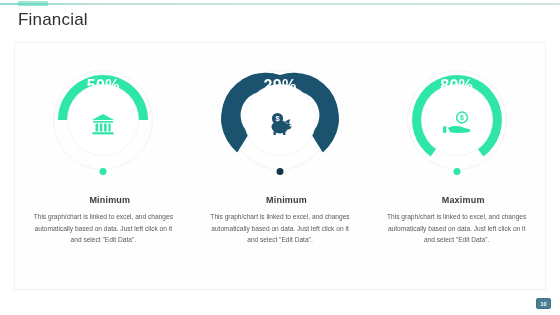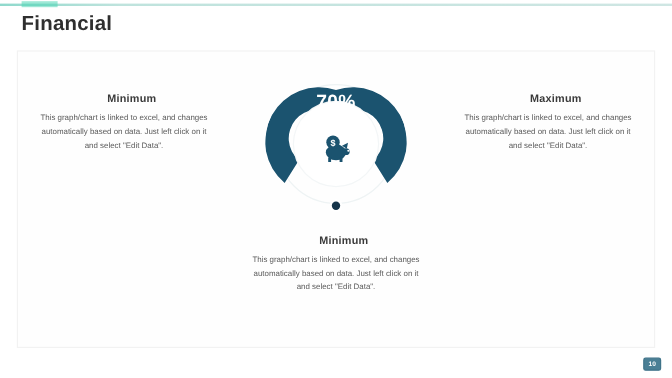--- a/index.html
+++ b/index.html
@@ -18,21 +18,21 @@
     background:linear-gradient(to right,#8fd9cc 0%,#bfe3dd 18%,#cfe6e3 100%);
   }
   .top-rule .tick {
     position:absolute; top:-2px; left:18px; width:30px; height:5px;
     background:#4fd6b4; opacity:.55;
   }
 
   
   .page-title {
     position:absolute; top:10px; left:18px;
-    font-size:17px; font-weight:bold; letter-spacing:.2px;
+    font-size:17px; font-weight:normal; letter-spacing:.2px;
     color:#2f2f2f;
   }
 
   
   .card {
     position:absolute; top:42px; left:14px;
     width:532px; height:248px;
     background:#fefefe;
     border:1px solid #f2f2f2;
   }
@@ -100,52 +100,91 @@
 <div class="top-rule">
   <div class="tick"></div>
 </div>
 
 <div class="page-title">Financial</div>
 
 <div class="card">
   <div class="cols">
 
     <div class="col">
+      <div class="gauge">
+        <svg class="ring" viewBox="0 0 118 118">
+          <circle cx="59" cy="59" r="49.5" fill="none" stroke="#eef3f4" stroke-width="1"></circle>
+          <path d="M 59 14 A 45 45 0 0 1 104 59 L 82 59 A 23 23 0 0 0 59 36 Z" fill="#2ee6a8"></path>
+          <path d="M 59 14 A 45 45 0 0 0 14 59 L 36 59 A 23 23 0 0 1 59 36 Z" fill="#2ee6a8"></path>
+        </svg>
+        <div class="ring-hole"></div>
+        <div class="pct">50%</div>
+        <div class="icon-wrap">
+          <svg width="26" height="24" viewBox="0 0 26 24">
+            <polygon points="13,2 24,8 2,8" fill="#2ee6a8"></polygon>
+            <rect x="3" y="9" width="20" height="1.6" fill="#2ee6a8"></rect>
+            <rect x="5.5" y="11.5" width="2.6" height="8" fill="#2ee6a8"></rect>
+            <rect x="9.8" y="11.5" width="2.6" height="8" fill="#2ee6a8"></rect>
+            <rect x="14.1" y="11.5" width="2.6" height="8" fill="#2ee6a8"></rect>
+            <rect x="18.4" y="11.5" width="2.2" height="8" fill="#2ee6a8"></rect>
+            <rect x="2.5" y="20.2" width="21" height="2.2" fill="#2ee6a8"></rect>
+          </svg>
+        </div>
+        <div class="dot" style="background:#2ee6a8;"></div>
+      </div>
       <div class="heading">Minimum</div>
       <div class="desc">This graph/chart is linked to excel, and changes automatically based on data. Just left click on it and select "Edit Data".</div>
     </div>
 
     <div class="col">
       <div class="gauge">
         <svg class="ring" viewBox="0 0 118 118">
           <circle cx="59" cy="59" r="49.5" fill="none" stroke="#eef3f4" stroke-width="1"></circle>
           <path d="M 59 14 A 45 45 0 0 1 101.8 91.4 L 89.9 72.6 A 23 23 0 0 0 59 36 Z" fill="#1b536f"></path>
           <path d="M 59 14 A 45 45 0 0 0 16.2 91.4 L 28.1 72.6 A 23 23 0 0 1 59 36 Z" fill="#1b536f"></path>
         </svg>
         <div class="ring-hole"></div>
-        <div class="pct">70%</div>
+        <div class="pct">29%</div>
         <div class="icon-wrap">
           <svg width="30" height="24" viewBox="0 0 30 24">
             <ellipse cx="15" cy="15" rx="8.5" ry="6.5" fill="#1b536f"></ellipse>
             <polygon points="20,9.5 25,7 24,12" fill="#1b536f"></polygon>
             <ellipse cx="23.2" cy="14.4" rx="3.2" ry="2.8" fill="#1b536f"></ellipse>
             <rect x="8.5" y="19.5" width="2.4" height="3.5" fill="#1b536f"></rect>
             <rect x="18" y="19.5" width="2.4" height="3.5" fill="#1b536f"></rect>
             <circle cx="12.5" cy="6.5" r="5.6" fill="#1b536f"></circle>
             <text x="12.5" y="9.4" font-size="7.5" font-family="Liberation Sans, sans-serif" font-weight="bold" fill="#ffffff" text-anchor="middle">$</text>
             <circle cx="25.3" cy="13.6" r="0.9" fill="#ffffff"></circle>
           </svg>
         </div>
         <div class="dot" style="background:#16354a;"></div>
       </div>
       <div class="heading">Minimum</div>
       <div class="desc">This graph/chart is linked to excel, and changes automatically based on data. Just left click on it and select "Edit Data".</div>
     </div>
 
     <div class="col">
+      <div class="gauge">
+        <svg class="ring" viewBox="0 0 118 118">
+          <circle cx="59" cy="59" r="49.5" fill="none" stroke="#eef3f4" stroke-width="1"></circle>
+          <path d="M 59 14 A 45 45 0 0 1 85.4 95.4 L 72.5 77.7 A 23 23 0 0 0 59 36 Z" fill="#2ee6a8"></path>
+          <path d="M 59 14 A 45 45 0 0 0 32.6 95.4 L 45.5 77.7 A 23 23 0 0 1 59 36 Z" fill="#2ee6a8"></path>
+        </svg>
+        <div class="ring-hole"></div>
+        <div class="pct">80%</div>
+        <div class="icon-wrap">
+          <svg width="32" height="26" viewBox="0 0 32 26">
+            <circle cx="21" cy="6.5" r="5.4" fill="none" stroke="#2ee6a8" stroke-width="1.5"></circle>
+            <text x="21" y="9.2" font-size="7" font-family="Liberation Sans, sans-serif" font-weight="bold" fill="#2ee6a8" text-anchor="middle">$</text>
+            <path d="M 7 17 C 11 14.5 17 14.5 21 16 C 25 17.4 27 18 29 18.4 C 30 19.6 28.5 21.2 26.5 21.4 C 21 22 14 22 9.5 21.6 Z" fill="#2ee6a8"></path>
+            <rect x="2" y="15.2" width="3.4" height="6.6" rx="0.6" fill="#2ee6a8"></rect>
+          </svg>
+        </div>
+        <div class="dot" style="background:#2ee6a8;"></div>
+      </div>
       <div class="heading">Maximum</div>
       <div class="desc">This graph/chart is linked to excel, and changes automatically based on data. Just left click on it and select "Edit Data".</div>
     </div>
 
   </div>
 </div>
 
 <div class="footer-badge">10</div>
 
 </body></html>

